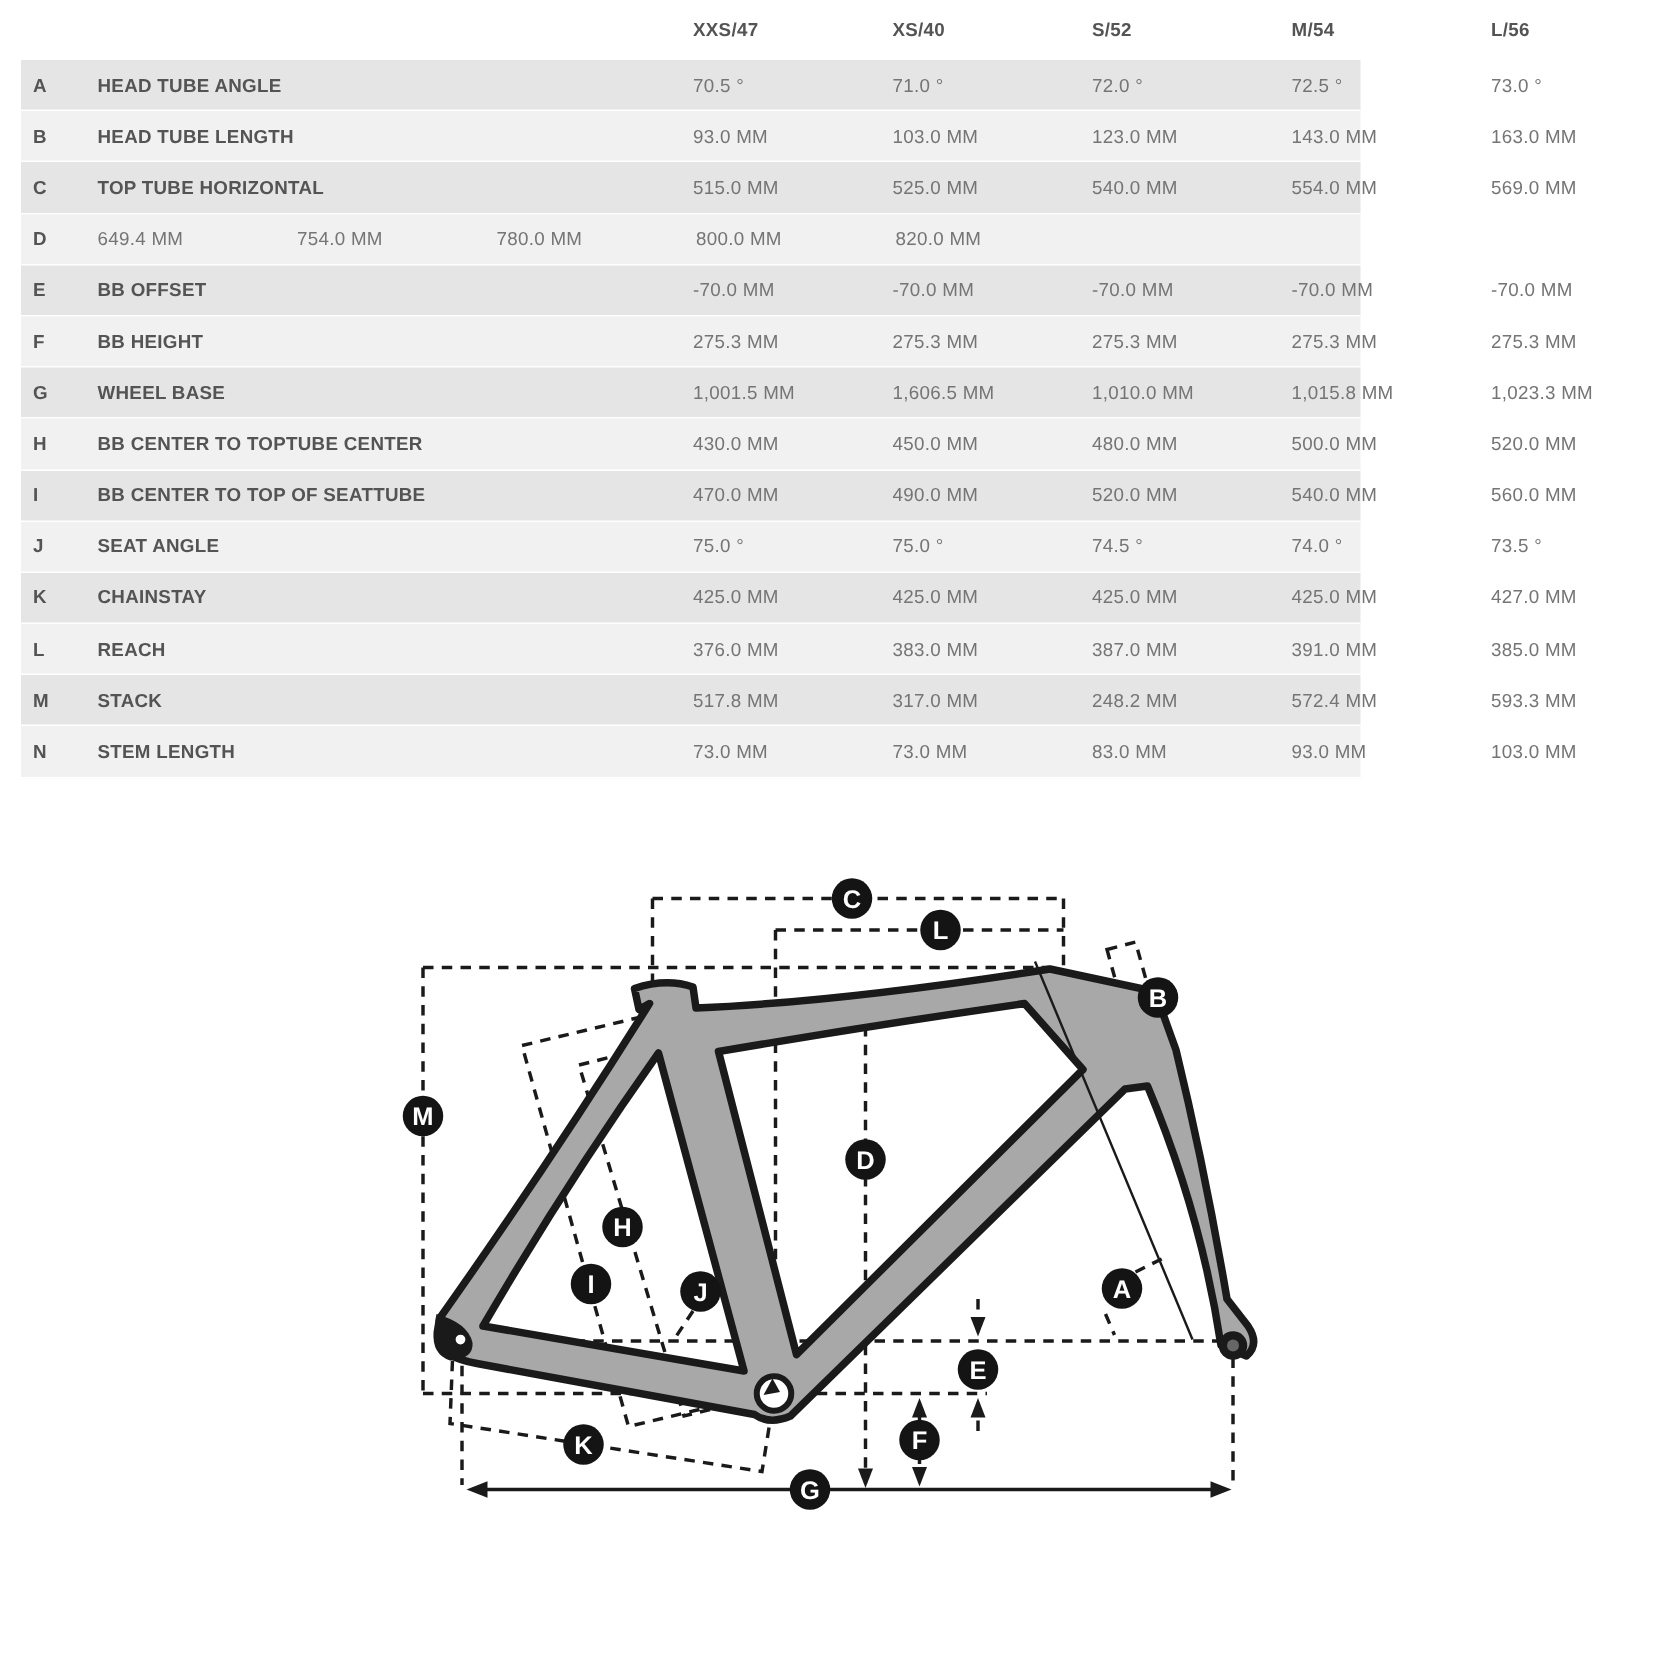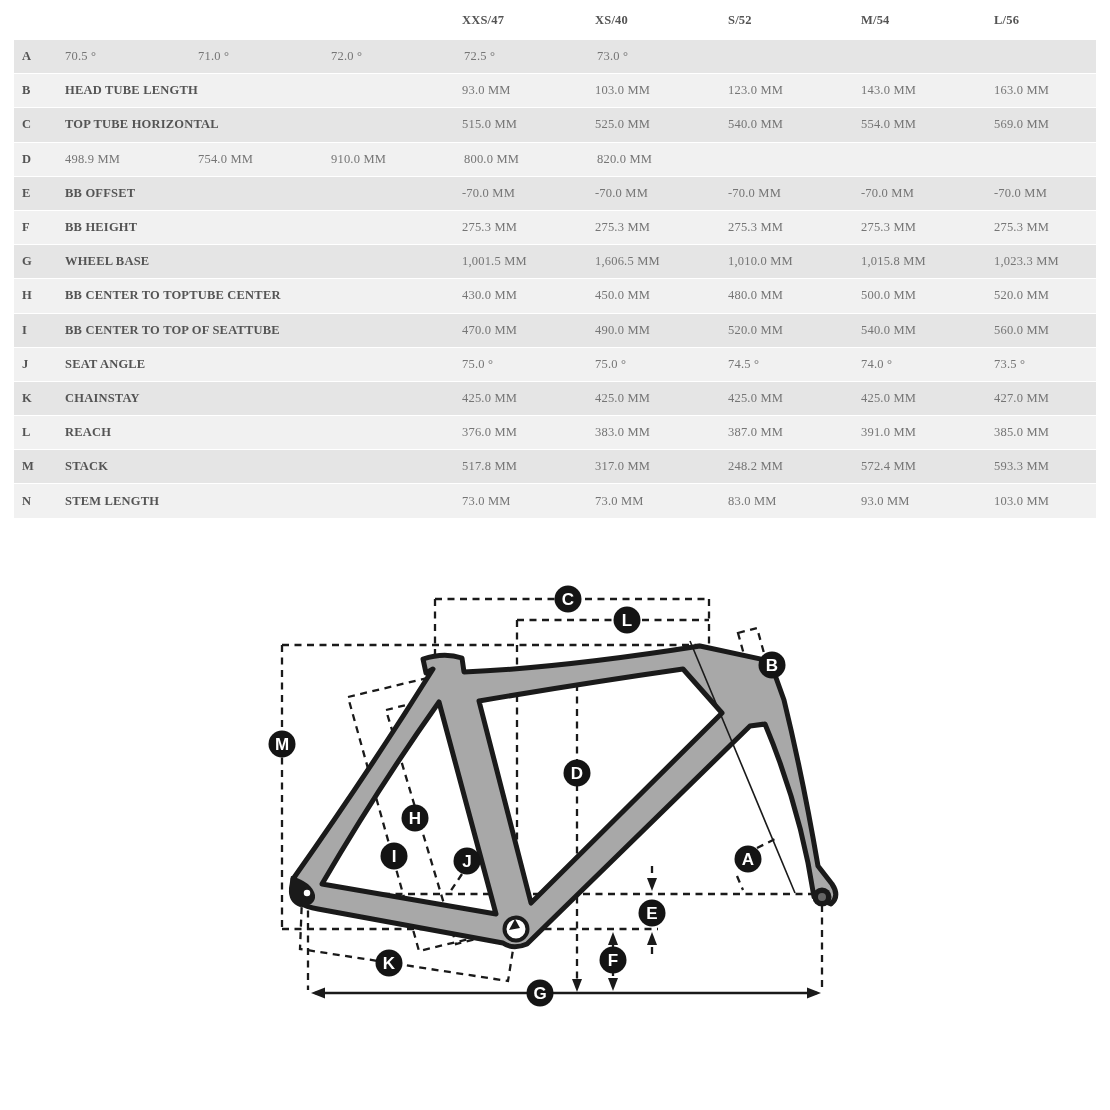--- a/index.html
+++ b/index.html
@@ -1,20 +1,20 @@
 <!DOCTYPE html>
 <html><head>
 <meta charset="utf-8">
 <style>
   html,body{margin:0;padding:0;}
   body{
     width:1110px;height:1110px;overflow:hidden;background:#ffffff;
     font-family:"Liberation Sans","DejaVu Sans",sans-serif;
   }
-  .geo-table{width:1082px;margin:0 14px;font-family:Liberation Serif, serif;}
+  .geo-table{width:893px;margin:0 14px;}
   .trow{display:flex;align-items:center;height:34.2px;box-sizing:border-box;
         border-bottom:1px solid #ffffff;font-size:12.5px;letter-spacing:.2px;}
   .trow.head{height:40px;background:#ffffff;border-bottom:none;}
   .trow.odd{background:#e5e5e5;}
   .trow.even{background:#f1f1f1;}
   .c-letter{box-sizing:border-box;width:51px;padding-left:8px;font-weight:bold;color:#545454;flex:none;}
   .c-name{width:397px;font-weight:bold;color:#545454;flex:none;}
   .c-val{width:133px;color:#757575;flex:none;}
   .trow.head .c-val{font-weight:bold;color:#545454;}
   .diagram-wrap{width:1110px;}
@@ -34,20 +34,21 @@
     <span class="c-name"></span>
     <span class="c-val">XXS/47</span>
     <span class="c-val">XS/40</span>
     <span class="c-val">S/52</span>
     <span class="c-val">M/54</span>
     <span class="c-val">L/56</span>
   </div>
 
   <div class="trow odd">
     <span class="c-letter">A</span>
+    <span class="c-name">HEAD TUBE ANGLE</span>
     <span class="c-val">70.5 °</span>
     <span class="c-val">71.0 °</span>
     <span class="c-val">72.0 °</span>
     <span class="c-val">72.5 °</span>
     <span class="c-val">73.0 °</span>
   </div>
   <div class="trow even">
     <span class="c-letter">B</span>
     <span class="c-name">HEAD TUBE LENGTH</span>
     <span class="c-val">93.0 MM</span>
@@ -60,23 +61,23 @@
     <span class="c-letter">C</span>
     <span class="c-name">TOP TUBE HORIZONTAL</span>
     <span class="c-val">515.0 MM</span>
     <span class="c-val">525.0 MM</span>
     <span class="c-val">540.0 MM</span>
     <span class="c-val">554.0 MM</span>
     <span class="c-val">569.0 MM</span>
   </div>
   <div class="trow even">
     <span class="c-letter">D</span>
-    <span class="c-val">498.9 MM</span>
+    <span class="c-val">649.4 MM</span>
     <span class="c-val">754.0 MM</span>
-    <span class="c-val">910.0 MM</span>
+    <span class="c-val">780.0 MM</span>
     <span class="c-val">800.0 MM</span>
     <span class="c-val">820.0 MM</span>
   </div>
   <div class="trow odd">
     <span class="c-letter">E</span>
     <span class="c-name">BB OFFSET</span>
     <span class="c-val">-70.0 MM</span>
     <span class="c-val">-70.0 MM</span>
     <span class="c-val">-70.0 MM</span>
     <span class="c-val">-70.0 MM</span>

